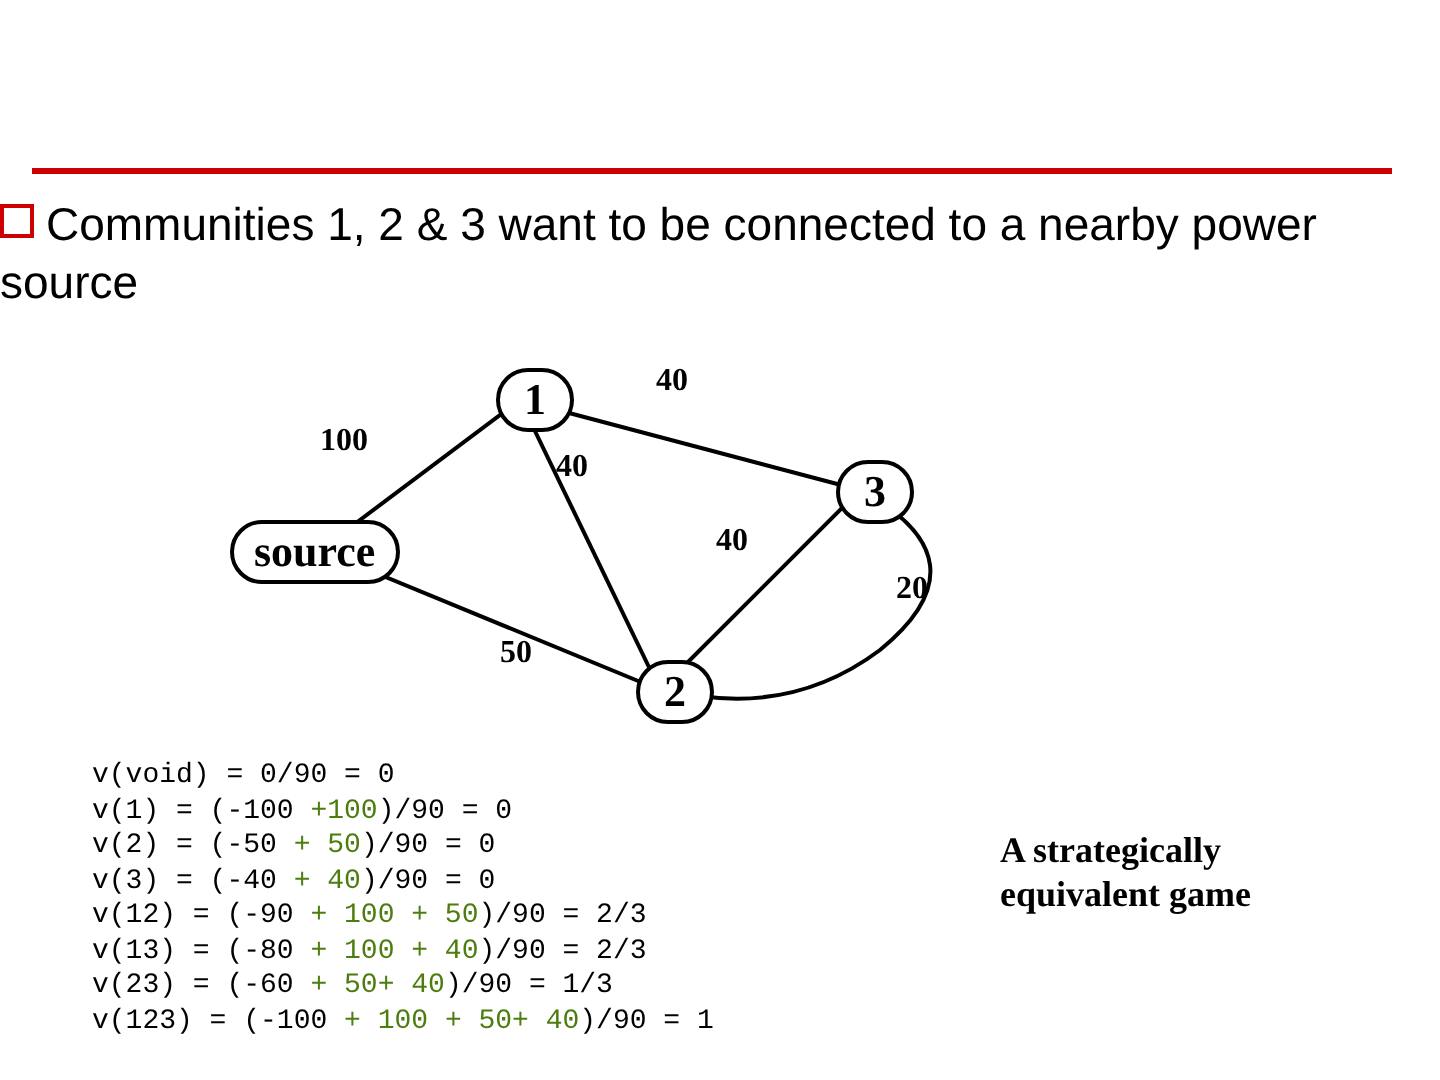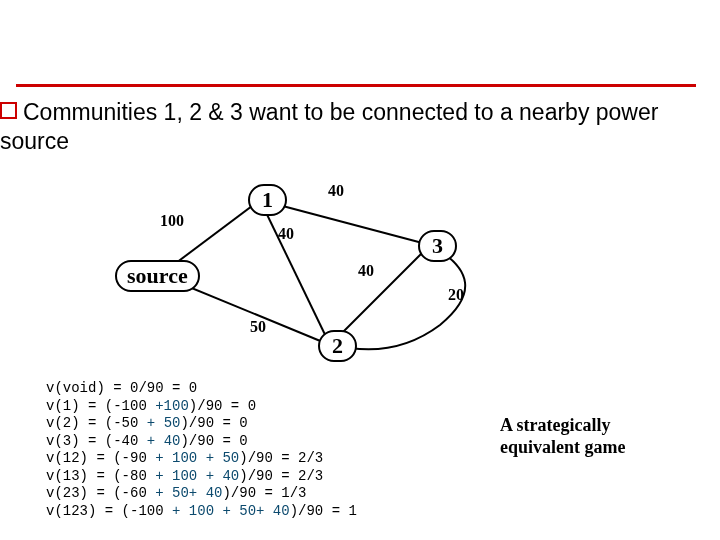--- a/index.html
+++ b/index.html
@@ -81,21 +81,21 @@
     overflow: visible;
   }
   .vlist {
     position: absolute;
     left: 46px;
     top: 380px;
     font-family: Liberation Mono, monospace;
     font-size: 14px;
     line-height: 1.25;
   }
-  .vlist .red { color: #0c4a6e; }
+  .vlist .red { color: #4d7c0f; }
   .caption {
     position: absolute;
     left: 500px;
     top: 415px;
     width: 190px;
     font-family: "Comic Sans MS", cursive;
     font-size: 18px;
     font-weight: bold;
     text-align: left;
     line-height: 1.2;

